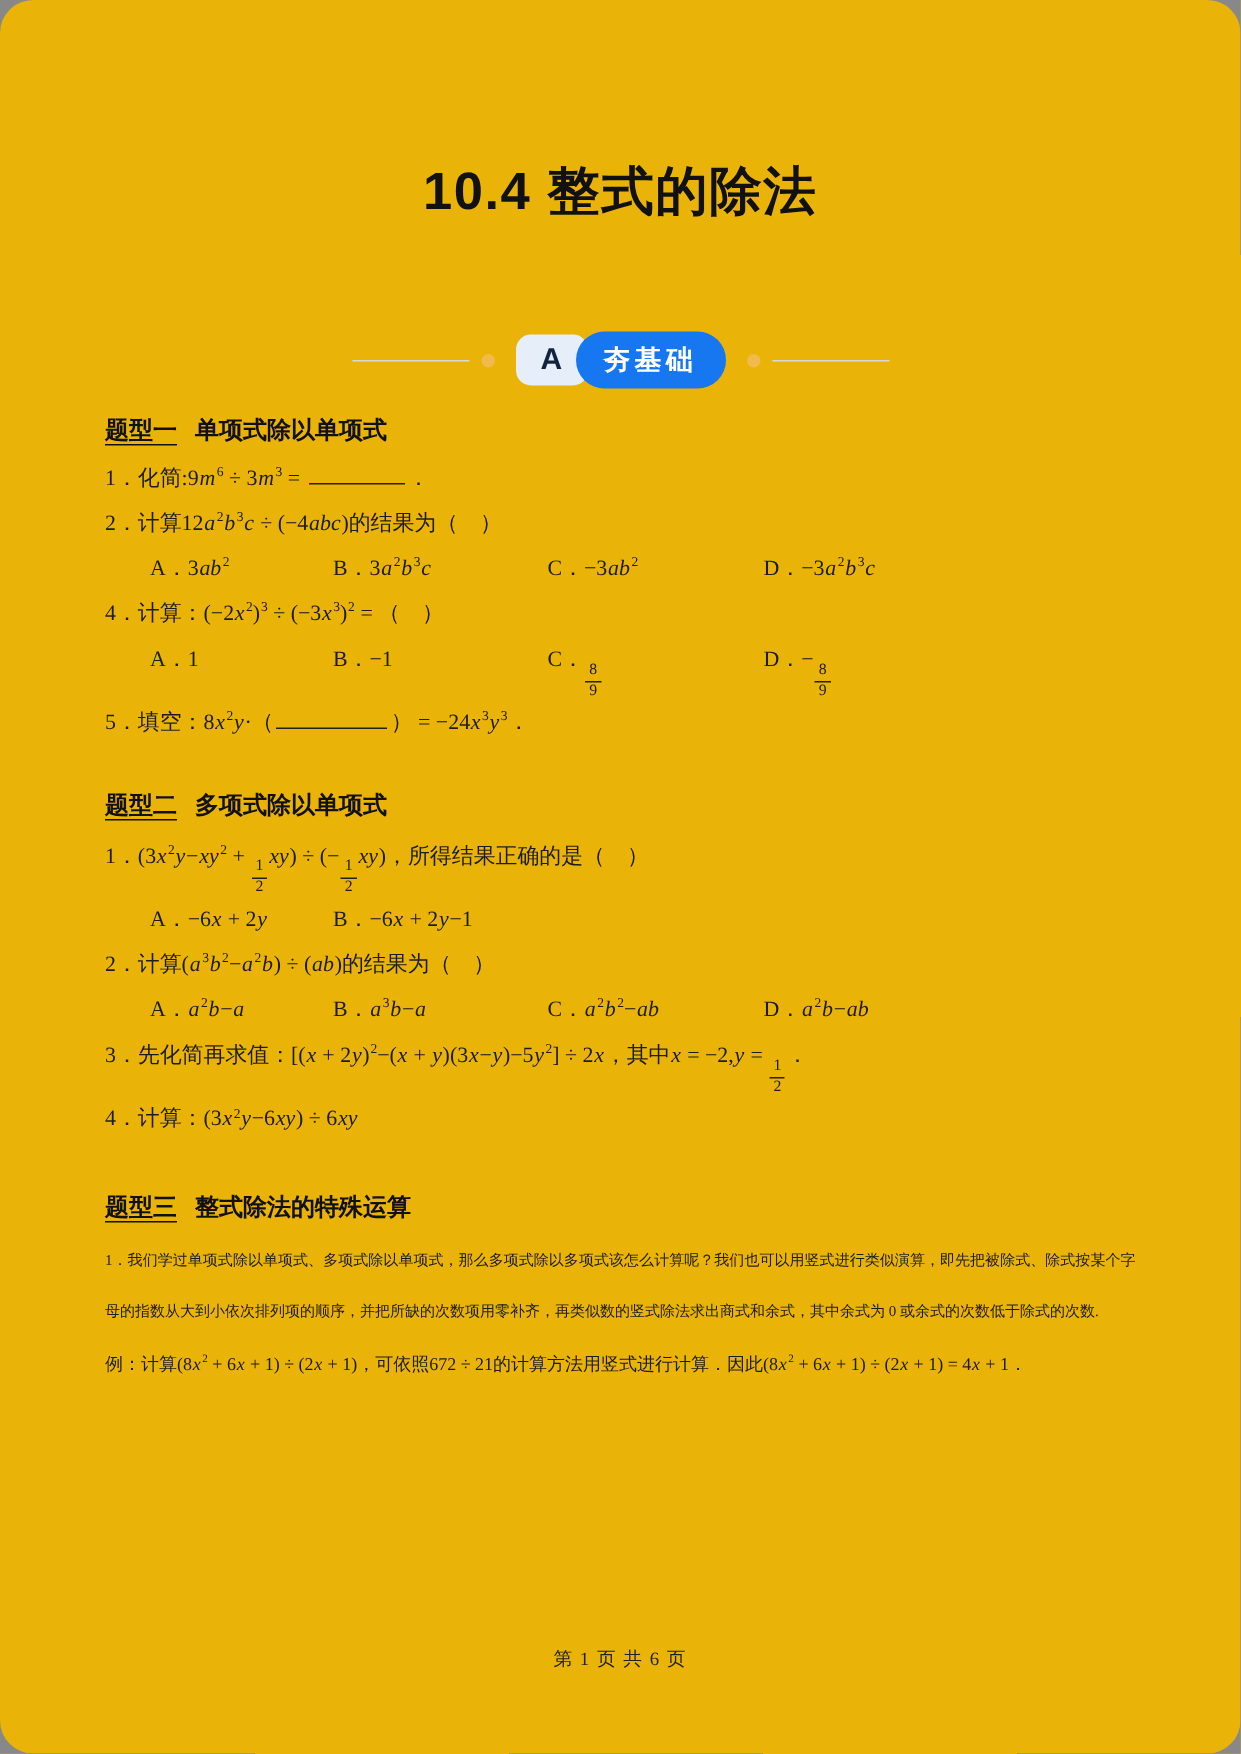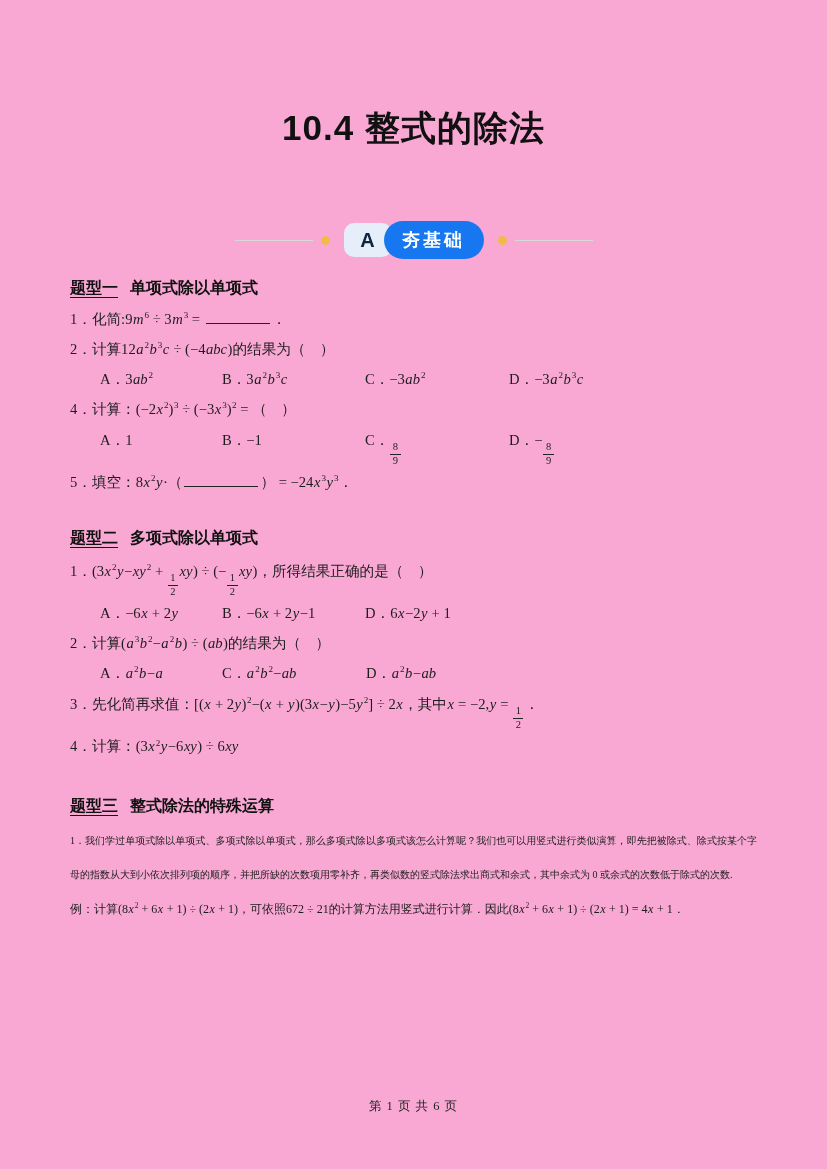--- a/index.html
+++ b/index.html
@@ -1,24 +1,25 @@
 <!DOCTYPE html>
 <html><head>
 <meta charset="utf-8">
 <style>
   * { box-sizing: border-box; }
   html,body { margin:0; padding:0; background:#888; }
   .page {
     position: relative;
     width: 827px; height: 1169px;
     margin: 0 auto;
-    background: #f9a8d4;
+    background: #eab308;
     font-family: "Liberation Serif", serif;
     color: #1c1c1c;
     overflow: hidden;
+    border-radius: 22px;
   }
   .title {
     margin: 0;
     padding-top: 97px;
     font-family: "Liberation Sans", sans-serif;
     font-weight: 700;
     font-size: 35px;
     line-height: 62px;
     text-align: center;
     letter-spacing: 1px;
@@ -129,25 +130,25 @@
     <p class="q tall first">1．(3<i>x</i><sup>2</sup><i>y</i>−<i>xy</i><sup>2</sup> + <span class="frac">
           <span class="fn">1</span>
           <span class="fd">2</span>
         </span><i>xy</i>) ÷ (−<span class="frac">
           <span class="fn">1</span>
           <span class="fd">2</span>
         </span><i>xy</i>)，所得结果正确的是（　）</p>
     <div class="opts">
       <span class="opt o1">A．−6<i>x</i> + 2<i>y</i></span>
       <span class="opt o2">B．−6<i>x</i> + 2<i>y</i>−1</span>
-      <span class="opt o4">D．6<i>x</i>−2<i>y</i> + 1</span>
     </div>
     <p class="q">2．计算(<i>a</i><sup>3</sup><i>b</i><sup>2</sup>−<i>a</i><sup>2</sup><i>b</i>) ÷ (<i>ab</i>)的结果为（　）</p>
     <div class="opts">
       <span class="opt o1">A．<i>a</i><sup>2</sup><i>b</i>−<i>a</i></span>
+      <span class="opt o2">B．<i>a</i><sup>3</sup><i>b</i>−<i>a</i></span>
       <span class="opt o3">C．<i>a</i><sup>2</sup><i>b</i><sup>2</sup>−<i>ab</i></span>
       <span class="opt o4">D．<i>a</i><sup>2</sup><i>b</i>−<i>ab</i></span>
     </div>
     <p class="q tall2">3．先化简再求值：[(<i>x</i> + 2<i>y</i>)<sup>2</sup>−(<i>x</i> + <i>y</i>)(3<i>x</i>−<i>y</i>)−5<i>y</i><sup>2</sup>] ÷ 2<i>x</i>，其中<i>x</i> = −2,<i>y</i> = <span class="frac">
           <span class="fn">1</span>
           <span class="fd">2</span>
         </span>．</p>
     <p class="q">4．计算：(3<i>x</i><sup>2</sup><i>y</i>−6<i>xy</i>) ÷ 6<i>xy</i></p>
 
     <h2 class="sec sec3">

